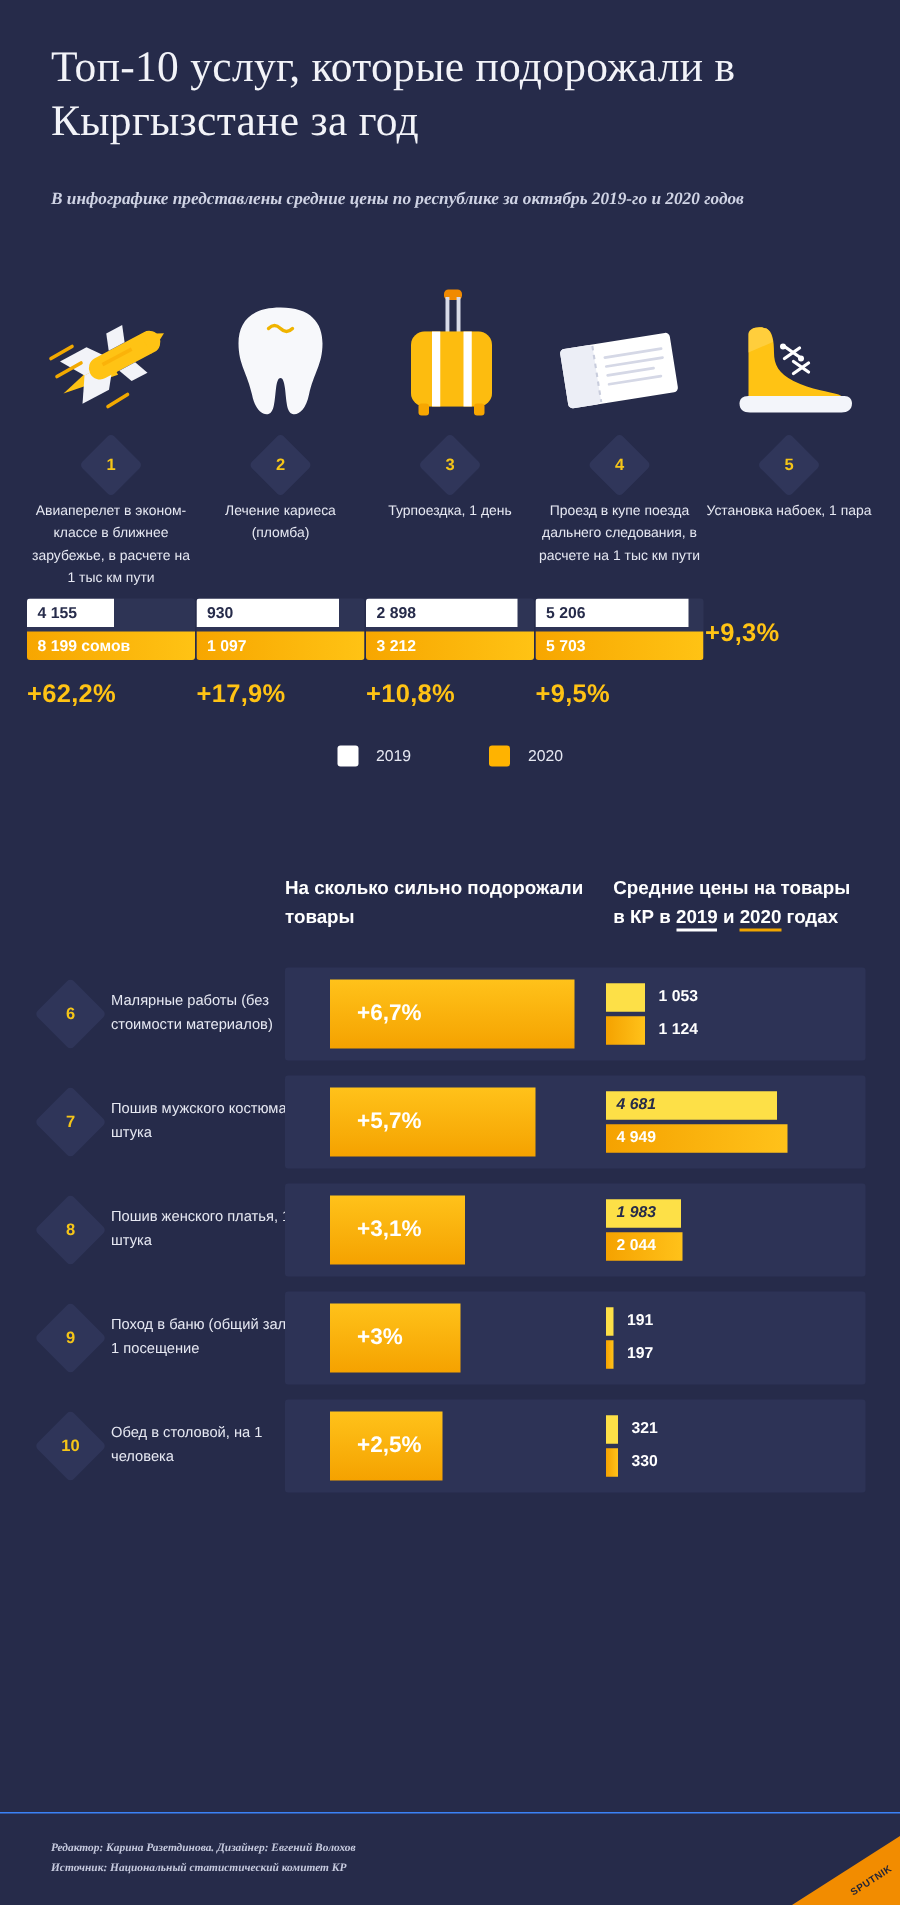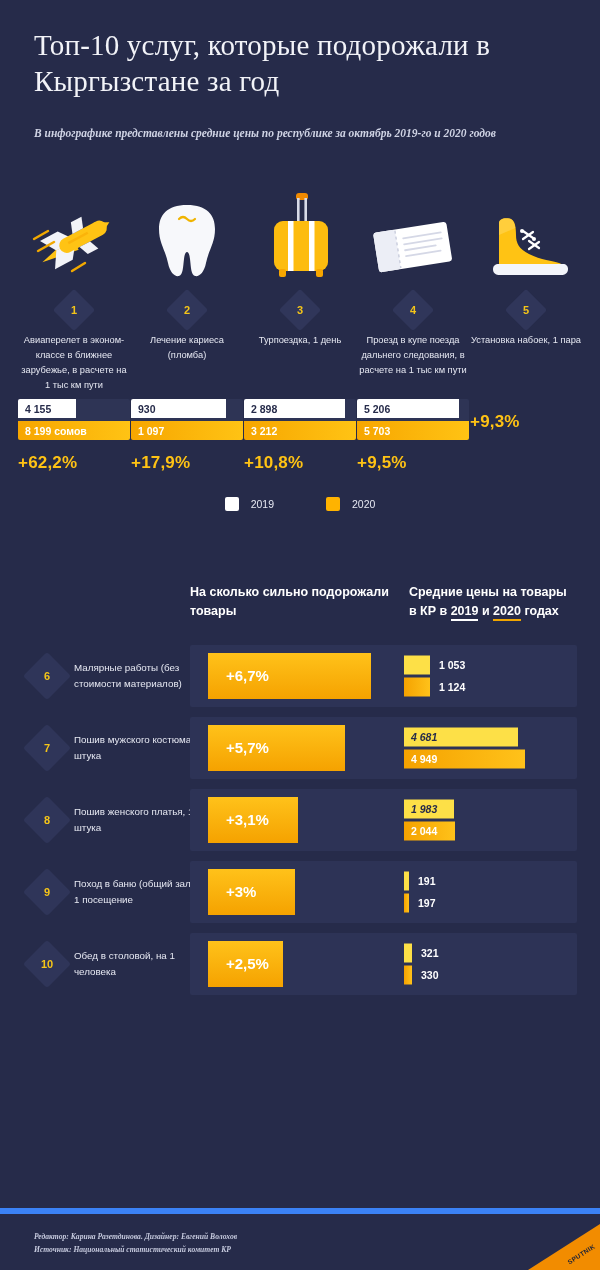--- a/index.html
+++ b/index.html
@@ -119,21 +119,21 @@
   .rnum::before{
     content:""; position:absolute; inset:0;
     background:#2f3559; transform:rotate(45deg); border-radius:3px;
   }
   .rnum span{ position:relative; z-index:1; color:#f5c518; font-size:11px; font-weight:700; }
   .rlabel{
     margin-left:10px; width:130px; flex:none;
     font-size:9.8px; line-height:1.55; color:#e6e8f2;
   }
   .pctbar{
-    position:relative; z-index:2; height:46px; margin-left:4px;
+    position:relative; z-index:2; height:46px; margin-left:16px;
     background:linear-gradient(180deg,#ffc21a 0%, #f5a200 100%);
     display:flex; align-items:center; padding-left:18px;
     color:#ffffff; font-size:15px; font-weight:700; flex:none;
   }
   .prices{
     position:absolute; z-index:2; left:404px; top:50%;
     transform:translateY(-50%);
   }
   .pbar{
     height:19px; display:flex; align-items:center; white-space:nowrap;
@@ -144,21 +144,21 @@
   .pbar.g .fill{
     background:linear-gradient(90deg,#f5a200 0%, #ffc21a 100%); color:#ffffff;
   }
   .pbar .inlbl{ padding-left:7px; padding-right:7px; }
   .pbar .outlbl{ padding-left:9px; color:#ffffff; }
   .pbar.g2{ margin-top:3px; }
 
   
   .footer{
     position:absolute; left:0; right:0; bottom:0; height:62px;
-    border-top:6px solid #3b82f6;
+    border-top:1px solid #3b82f6;
   }
   .credits{
     position:absolute; left:34px; top:16px;
     font-family:"Liberation Serif", serif; font-style:italic; font-weight:700;
     font-size:7.6px; line-height:1.75; color:#c6cade;
   }
   .sputnik{
     position:absolute; right:0; bottom:0; width:72px; height:46px; overflow:hidden;
   }
   .sputnik .tri{

